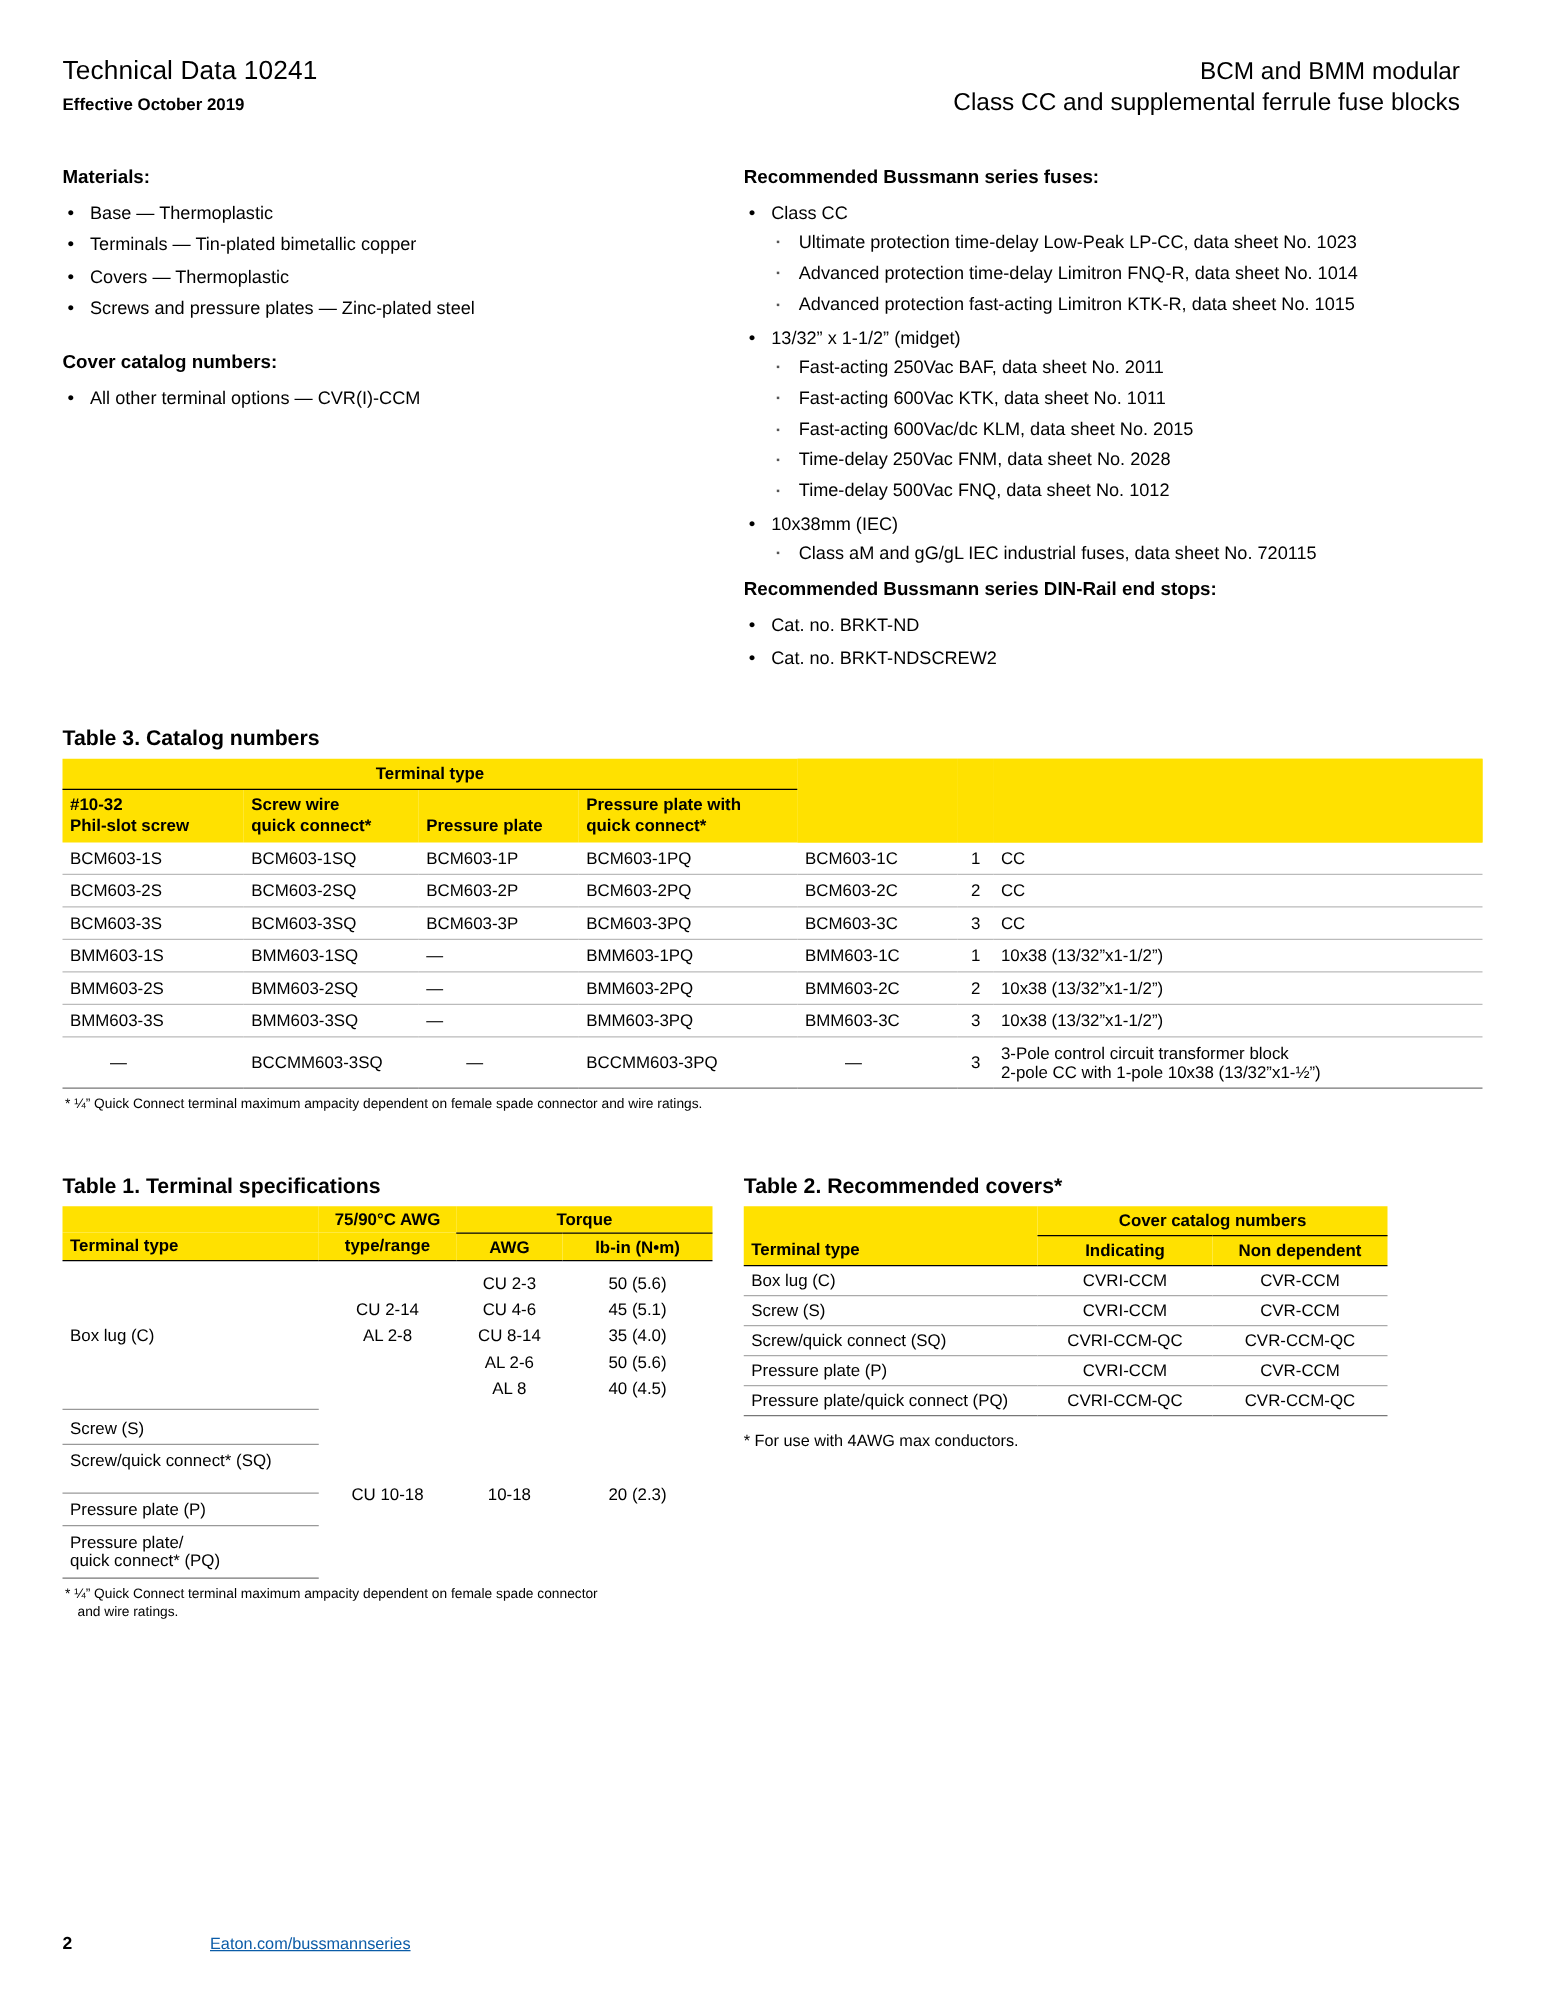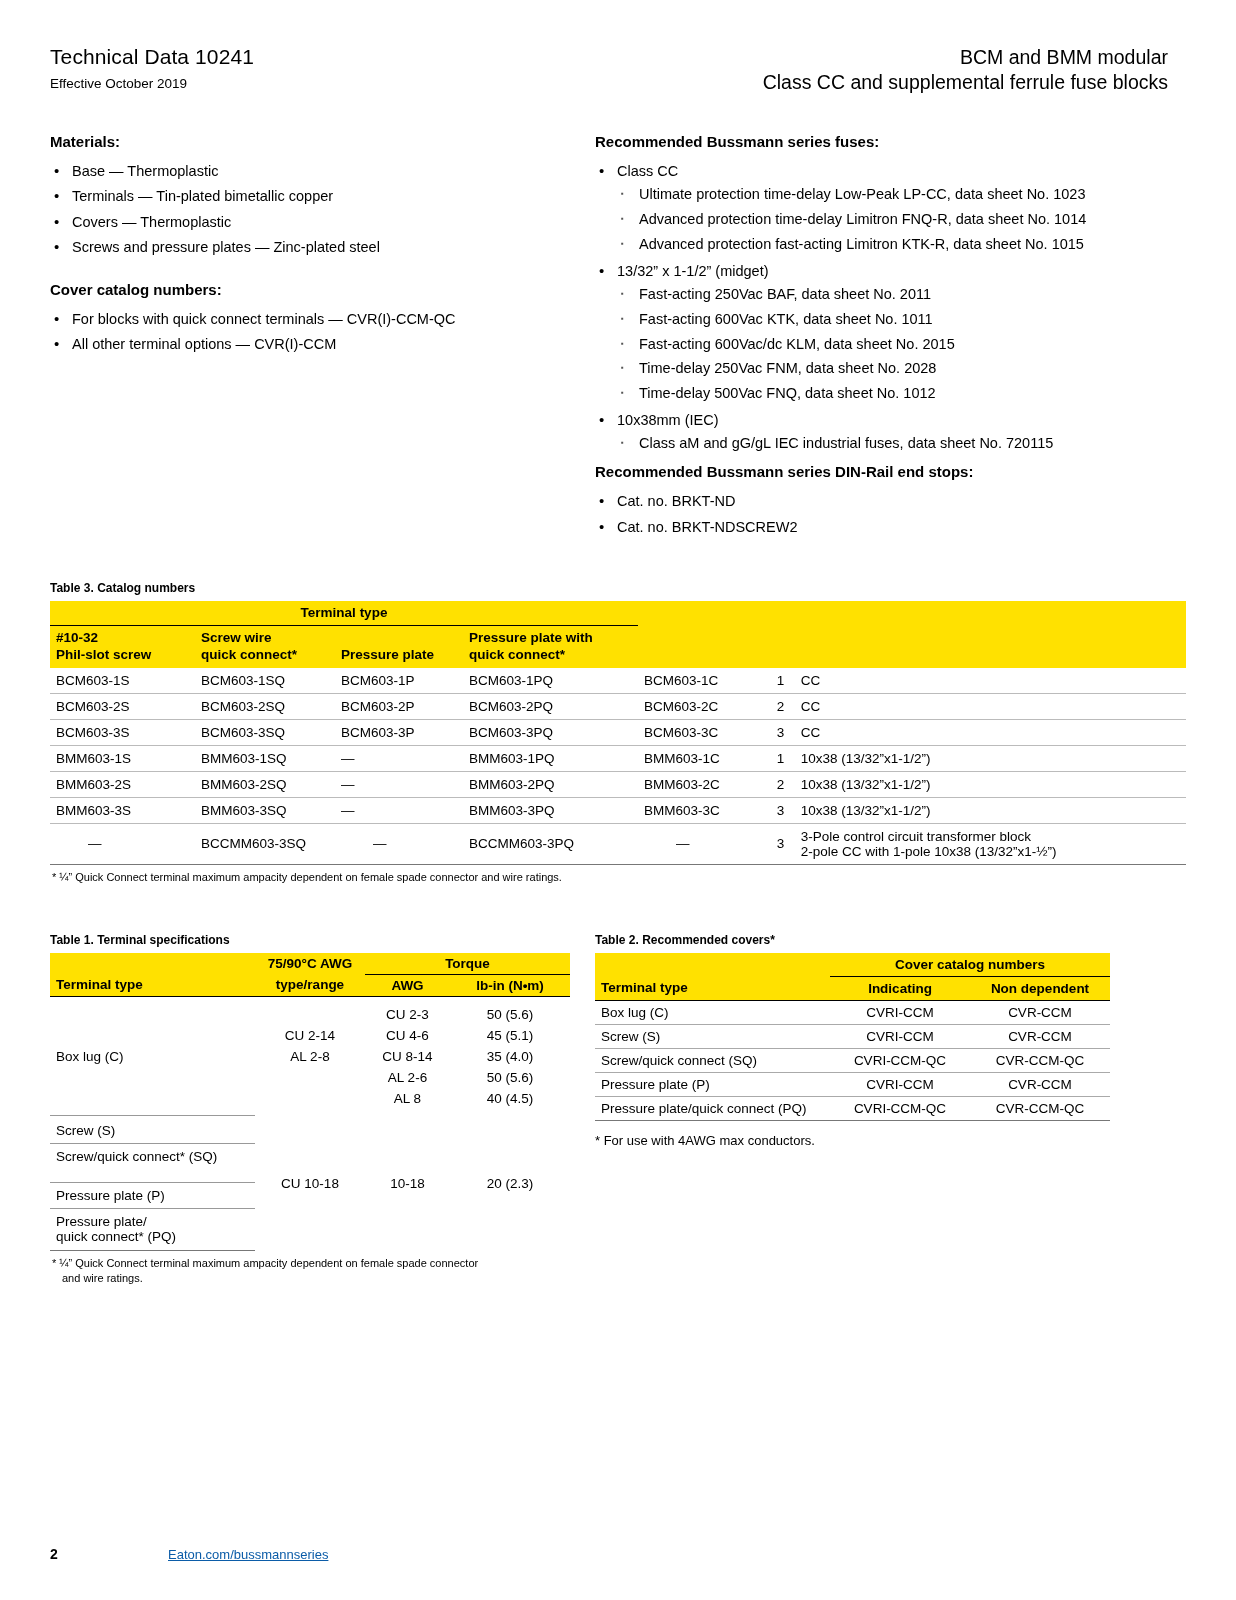--- a/index.html
+++ b/index.html
@@ -27,21 +27,21 @@
     padding: 0 18px 0 0;
   }
   .header-left .doc-title {
     font-size: 21px;
     font-weight: 400;
     letter-spacing: 0.1px;
     margin: 0 0 7px 0;
   }
   .header-left .doc-sub {
     font-size: 13.5px;
-    font-weight: normal;
+    font-weight: bold;
     margin: 0;
   }
   .header-right {
     text-align: right;
     font-size: 19.5px;
     line-height: 1.28;
     font-weight: 400;
   }
 
   
@@ -95,21 +95,21 @@
     position: absolute;
     left: 4px;
     top: -1px;
     font-size: 8px;
     color: #555;
     line-height: 22px;
   }
 
   
   .tbl-caption {
-    font-size: 12px;
+    font-size: 17px;
     font-weight: bold;
     margin: 0 0 6px 0;
   }
   table { border-collapse: collapse; width: 100%; }
   .t3 { margin-top: 0; }
   .t3 th, .t3 td {
     font-size: 13.5px;
     text-align: left;
     padding: 4px 6px;
   }
@@ -204,21 +204,20 @@
       <h3 class="sec">Materials:</h3>
       <ul class="bul">
         <li>Base — Thermoplastic</li>
         <li>Terminals — Tin-plated bimetallic copper</li>
         <li>Covers — Thermoplastic</li>
         <li>Screws and pressure plates — Zinc-plated steel</li>
       </ul>
 
       <h3 class="sec spaced">Cover catalog numbers:</h3>
       <ul class="bul">
-        <li>For blocks with quick connect terminals — CVR(I)-CCM-QC</li>
         <li>All other terminal options — CVR(I)-CCM</li>
       </ul>
     </div>
 
     <div class="col-right">
       <h3 class="sec">Recommended Bussmann series fuses:</h3>
       <ul class="bul">
         <li>
           <span>Class CC</span>
           <ul class="sub">

